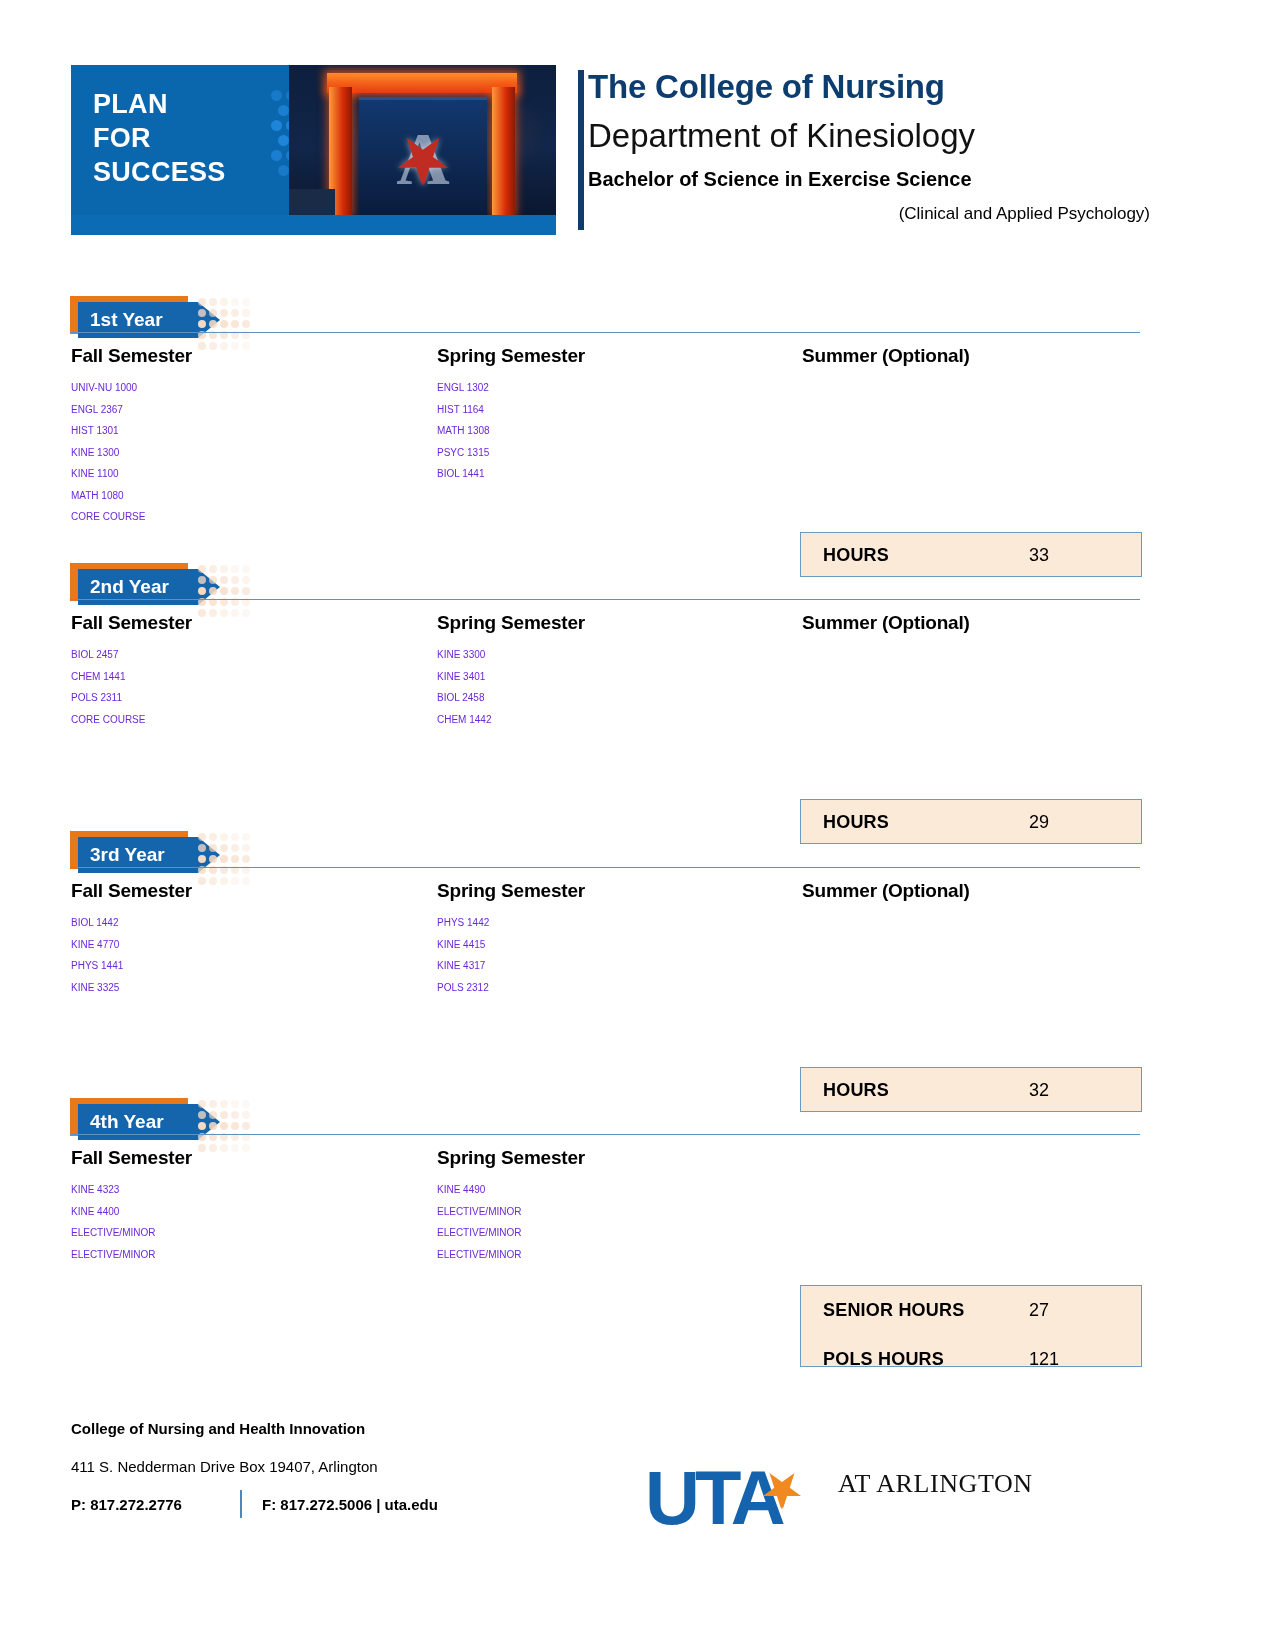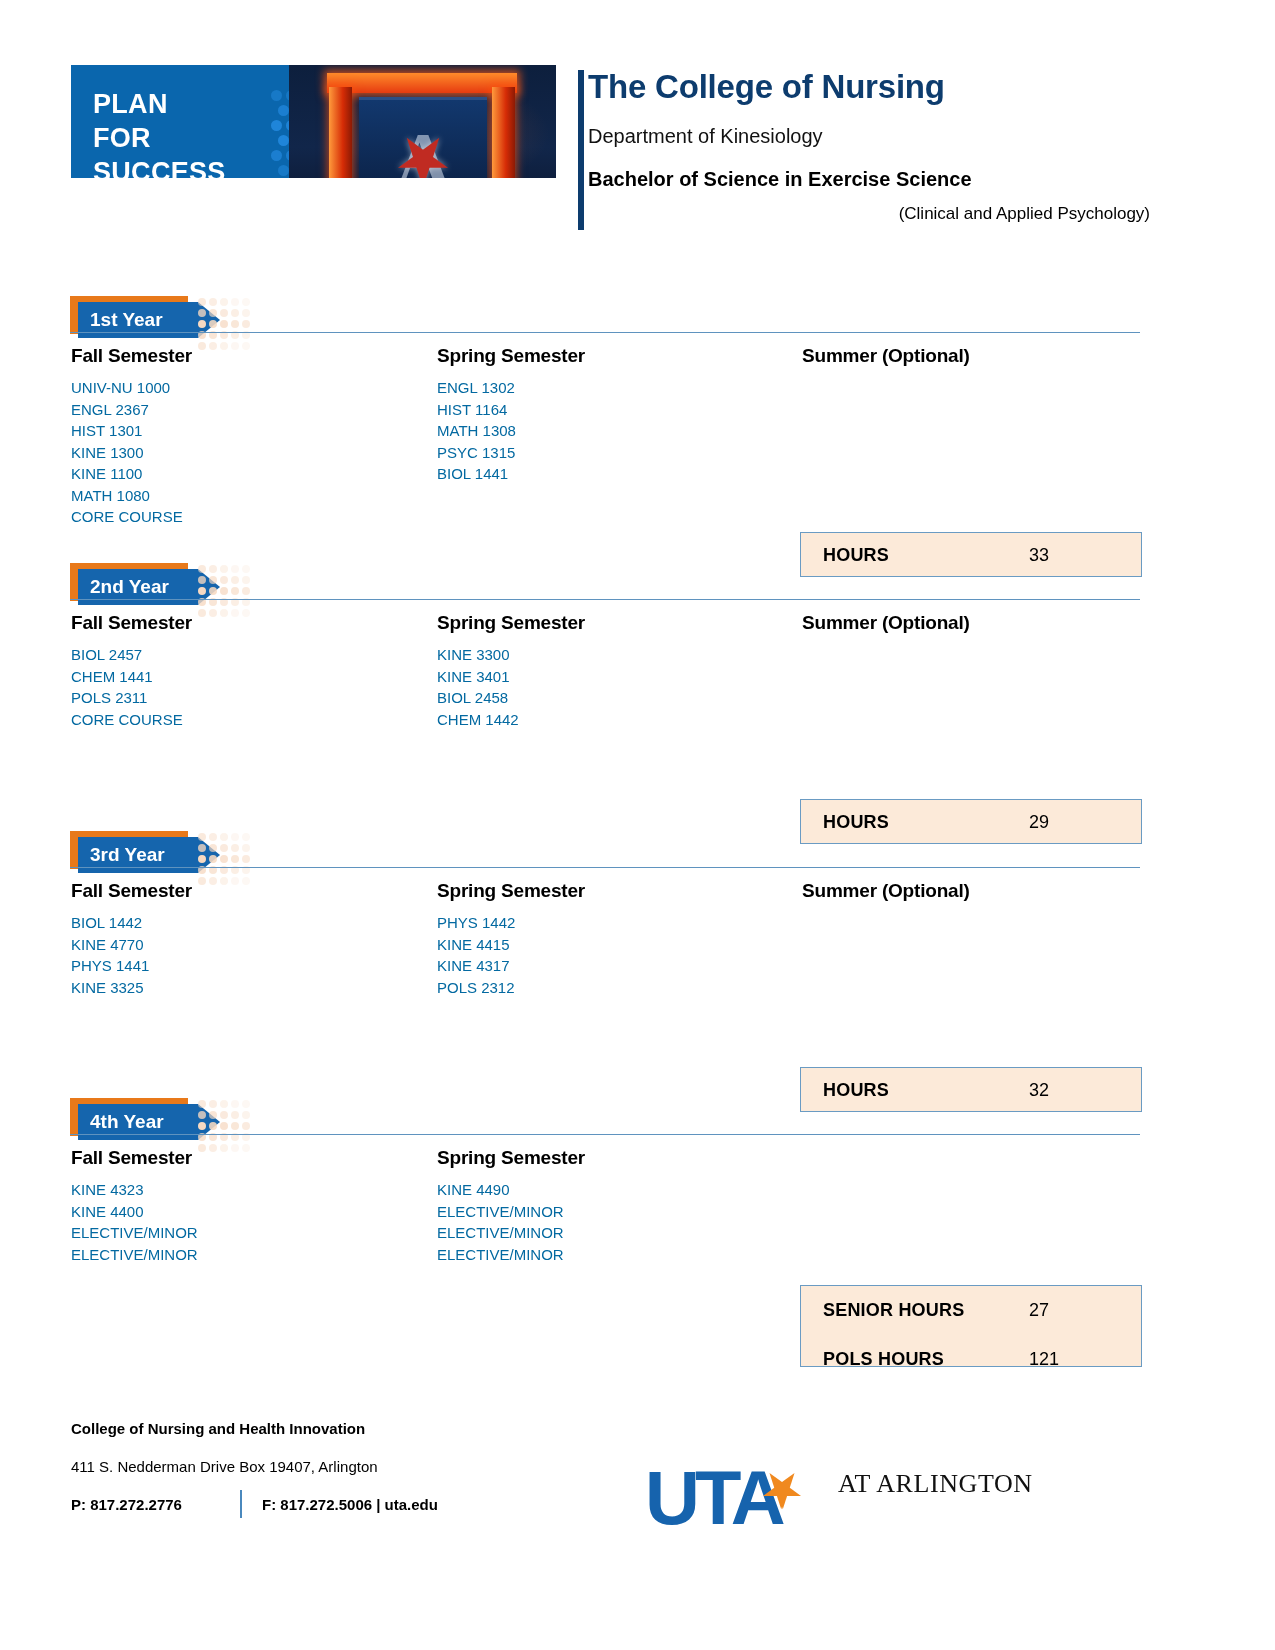--- a/index.html
+++ b/index.html
@@ -10,21 +10,21 @@
     color: #000;
     overflow: hidden;
   }
   .page { position: relative; width: 1275px; height: 1650px; }
 
   
   .header { position: absolute; left: 0; top: 0; width: 1275px; height: 260px; }
 
   .banner-img {
     position: absolute; left: 71px; top: 65px;
-    width: 485px; height: 113px;
+    width: 485px; height: 170px;
     background: #0b6bb5;
     overflow: hidden;
   }
   .banner-left {
     position: absolute; left: 0; top: 0; width: 228px; height: 150px;
     background: #0a66ad;
   }
   .banner-text {
     position: absolute; left: 22px; top: 22px;
     color: #fff; font-weight: bold; font-size: 27px; line-height: 34px;
@@ -85,21 +85,21 @@
 
   .head-rule {
     position: absolute; left: 578px; top: 70px; width: 6px; height: 160px;
     background: #0d3c6e;
   }
   .head-text { position: absolute; left: 588px; top: 66px; width: 580px; }
   .h-title {
     color: #0d3c6e; font-size: 33px; font-weight: bold; line-height: 42px;
     letter-spacing: -.2px;
   }
-  .h-dept { font-size: 20px; line-height: 36px; color: #111; margin-top: 10px; }
+  .h-dept { font-size: 33px; line-height: 36px; color: #111; margin-top: 10px; }
   .h-degree { font-size: 20px; font-weight: bold; line-height: 28px; margin-top: 11px; }
   .h-sub { font-size: 17px; line-height: 24px; text-align: right; margin-top: 9px; padding-right: 18px; }
 
   
   .year-block { position: absolute; left: 0; width: 1275px; }
   .yb1 { top: 296px; }
   .yb2 { top: 563px; }
   .yb3 { top: 831px; }
   .yb4 { top: 1098px; }
 
@@ -137,21 +137,21 @@
 
   .cols { position: absolute; left: 0; top: 48px; width: 1275px; }
   .col { position: absolute; top: 0; }
   .col-fall   { left: 71px;  width: 350px; }
   .col-spring { left: 437px; width: 350px; }
   .col-summer { left: 802px; width: 340px; }
   .col-h {
     font-size: 19px; font-weight: bold; line-height: 24px; margin-bottom: 9px;
     letter-spacing: -.2px;
   }
-  .course { font-size: 15px; line-height: 21.5px; color: #0369a1; }
+  .course { font-size: 10px; line-height: 21.5px; color: #6d28d9; }
 
   
   .hours-box {
     position: absolute; background: #fcead9;
     border: 1px solid #6a9bc3;
   }
   .hb1 { left: 800px; top: 188px; width: 342px; height: 45px; }
   .hb2 { left: 800px; top: 188px; width: 342px; height: 45px; }
   .hb3 { left: 800px; top: 188px; width: 342px; height: 45px; }
   .hb4 { left: 800px; top: 139px; width: 342px; height: 82px; }

